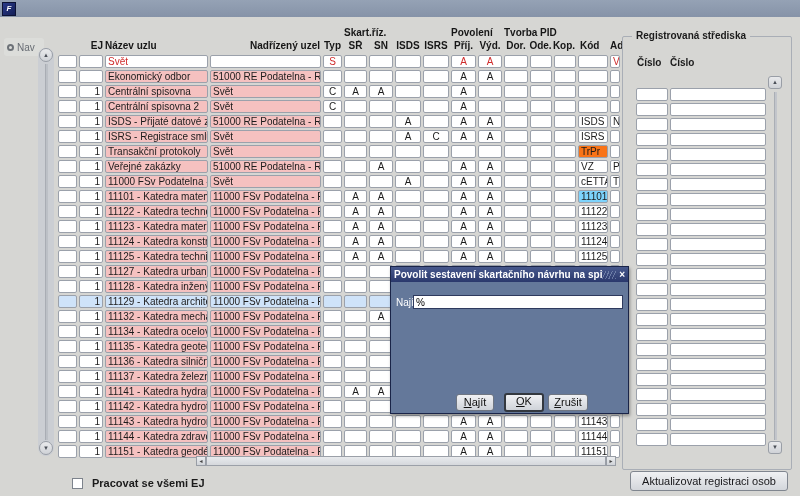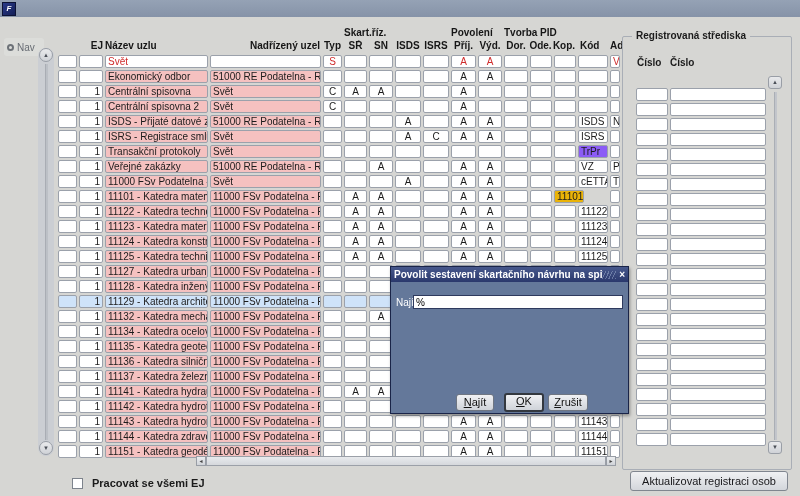--- a/index.html
+++ b/index.html
@@ -266,21 +266,21 @@
       <div class="cell ac" style="left: 265px; width: 19px; background: rgb(255, 255, 255);"></div>
       <div class="cell ac" style="left: 286px; width: 23px; background: rgb(255, 255, 255);"></div>
       <div class="cell ac" style="left: 311px; width: 24px; background: rgb(255, 255, 255);"></div>
       <div class="cell ac" style="left: 337px; width: 26px; background: rgb(255, 255, 255);"></div>
       <div class="cell ac" style="left: 365px; width: 26px; background: rgb(255, 255, 255);"></div>
       <div class="cell ac" style="left: 393px; width: 25px; background: rgb(255, 255, 255);"></div>
       <div class="cell ac" style="left: 420px; width: 24px; background: rgb(255, 255, 255);"></div>
       <div class="cell ac" style="left: 446px; width: 24px; background: rgb(255, 255, 255);"></div>
       <div class="cell ac" style="left: 472px; width: 22px; background: rgb(255, 255, 255);"></div>
       <div class="cell ac" style="left: 496px; width: 22px; background: rgb(255, 255, 255);"></div>
-      <div class="cell al" style="left: 520px; width: 30px; background: #8b5cf6;">TrPr</div>
+      <div class="cell al" style="left: 520px; width: 30px; background: #f97316;">TrPr</div>
       <div class="cell al" style="left: 552px; width: 10px; background: rgb(255, 255, 255);"></div>
     </div>
     <div class="trow" style="top: 105px;">
       <div class="cell ac" style="left: 0px; width: 19px; background: rgb(255, 255, 255);"></div>
       <div class="cell ar" style="left: 21px; width: 24px; background: rgb(255, 255, 255);">1</div>
       <div class="cell al" style="left: 47px; width: 103px; background: rgb(245, 193, 192);">Veřejné zakázky</div>
       <div class="cell al" style="left: 152px; width: 111px; background: rgb(245, 193, 192);">51000 RE Podatelna - Rekto</div>
       <div class="cell ac" style="left: 265px; width: 19px; background: rgb(255, 255, 255);"></div>
       <div class="cell ac" style="left: 286px; width: 23px; background: rgb(255, 255, 255);"></div>
       <div class="cell ac" style="left: 311px; width: 24px; background: rgb(255, 255, 255);">A</div>
@@ -320,21 +320,21 @@
       <div class="cell ac" style="left: 265px; width: 19px; background: rgb(255, 255, 255);"></div>
       <div class="cell ac" style="left: 286px; width: 23px; background: rgb(255, 255, 255);">A</div>
       <div class="cell ac" style="left: 311px; width: 24px; background: rgb(255, 255, 255);">A</div>
       <div class="cell ac" style="left: 337px; width: 26px; background: rgb(255, 255, 255);"></div>
       <div class="cell ac" style="left: 365px; width: 26px; background: rgb(255, 255, 255);"></div>
       <div class="cell ac" style="left: 393px; width: 25px; background: rgb(255, 255, 255);">A</div>
       <div class="cell ac" style="left: 420px; width: 24px; background: rgb(255, 255, 255);">A</div>
       <div class="cell ac" style="left: 446px; width: 24px; background: rgb(255, 255, 255);"></div>
       <div class="cell ac" style="left: 472px; width: 22px; background: rgb(255, 255, 255);"></div>
       <div class="cell ac" style="left: 496px; width: 22px; background: rgb(255, 255, 255);"></div>
-      <div class="cell al" style="left: 496px; width: 30px; background: #eab308;">11101</div>
+      <div class="cell al" style="left: 520px; width: 30px; background: #7dd3fc;">11101</div>
       <div class="cell al" style="left: 552px; width: 10px; background: rgb(255, 255, 255);"></div>
     </div>
     <div class="trow" style="top: 150px;">
       <div class="cell ac" style="left: 0px; width: 19px; background: rgb(255, 255, 255);"></div>
       <div class="cell ar" style="left: 21px; width: 24px; background: rgb(255, 255, 255);">1</div>
       <div class="cell al" style="left: 47px; width: 103px; background: rgb(245, 193, 192);">11122 - Katedra technologi</div>
       <div class="cell al" style="left: 152px; width: 111px; background: rgb(245, 193, 192);">11000 FSv Podatelna - Faku</div>
       <div class="cell ac" style="left: 265px; width: 19px; background: rgb(255, 255, 255);"></div>
       <div class="cell ac" style="left: 286px; width: 23px; background: rgb(255, 255, 255);">A</div>
       <div class="cell ac" style="left: 311px; width: 24px; background: rgb(255, 255, 255);">A</div>

